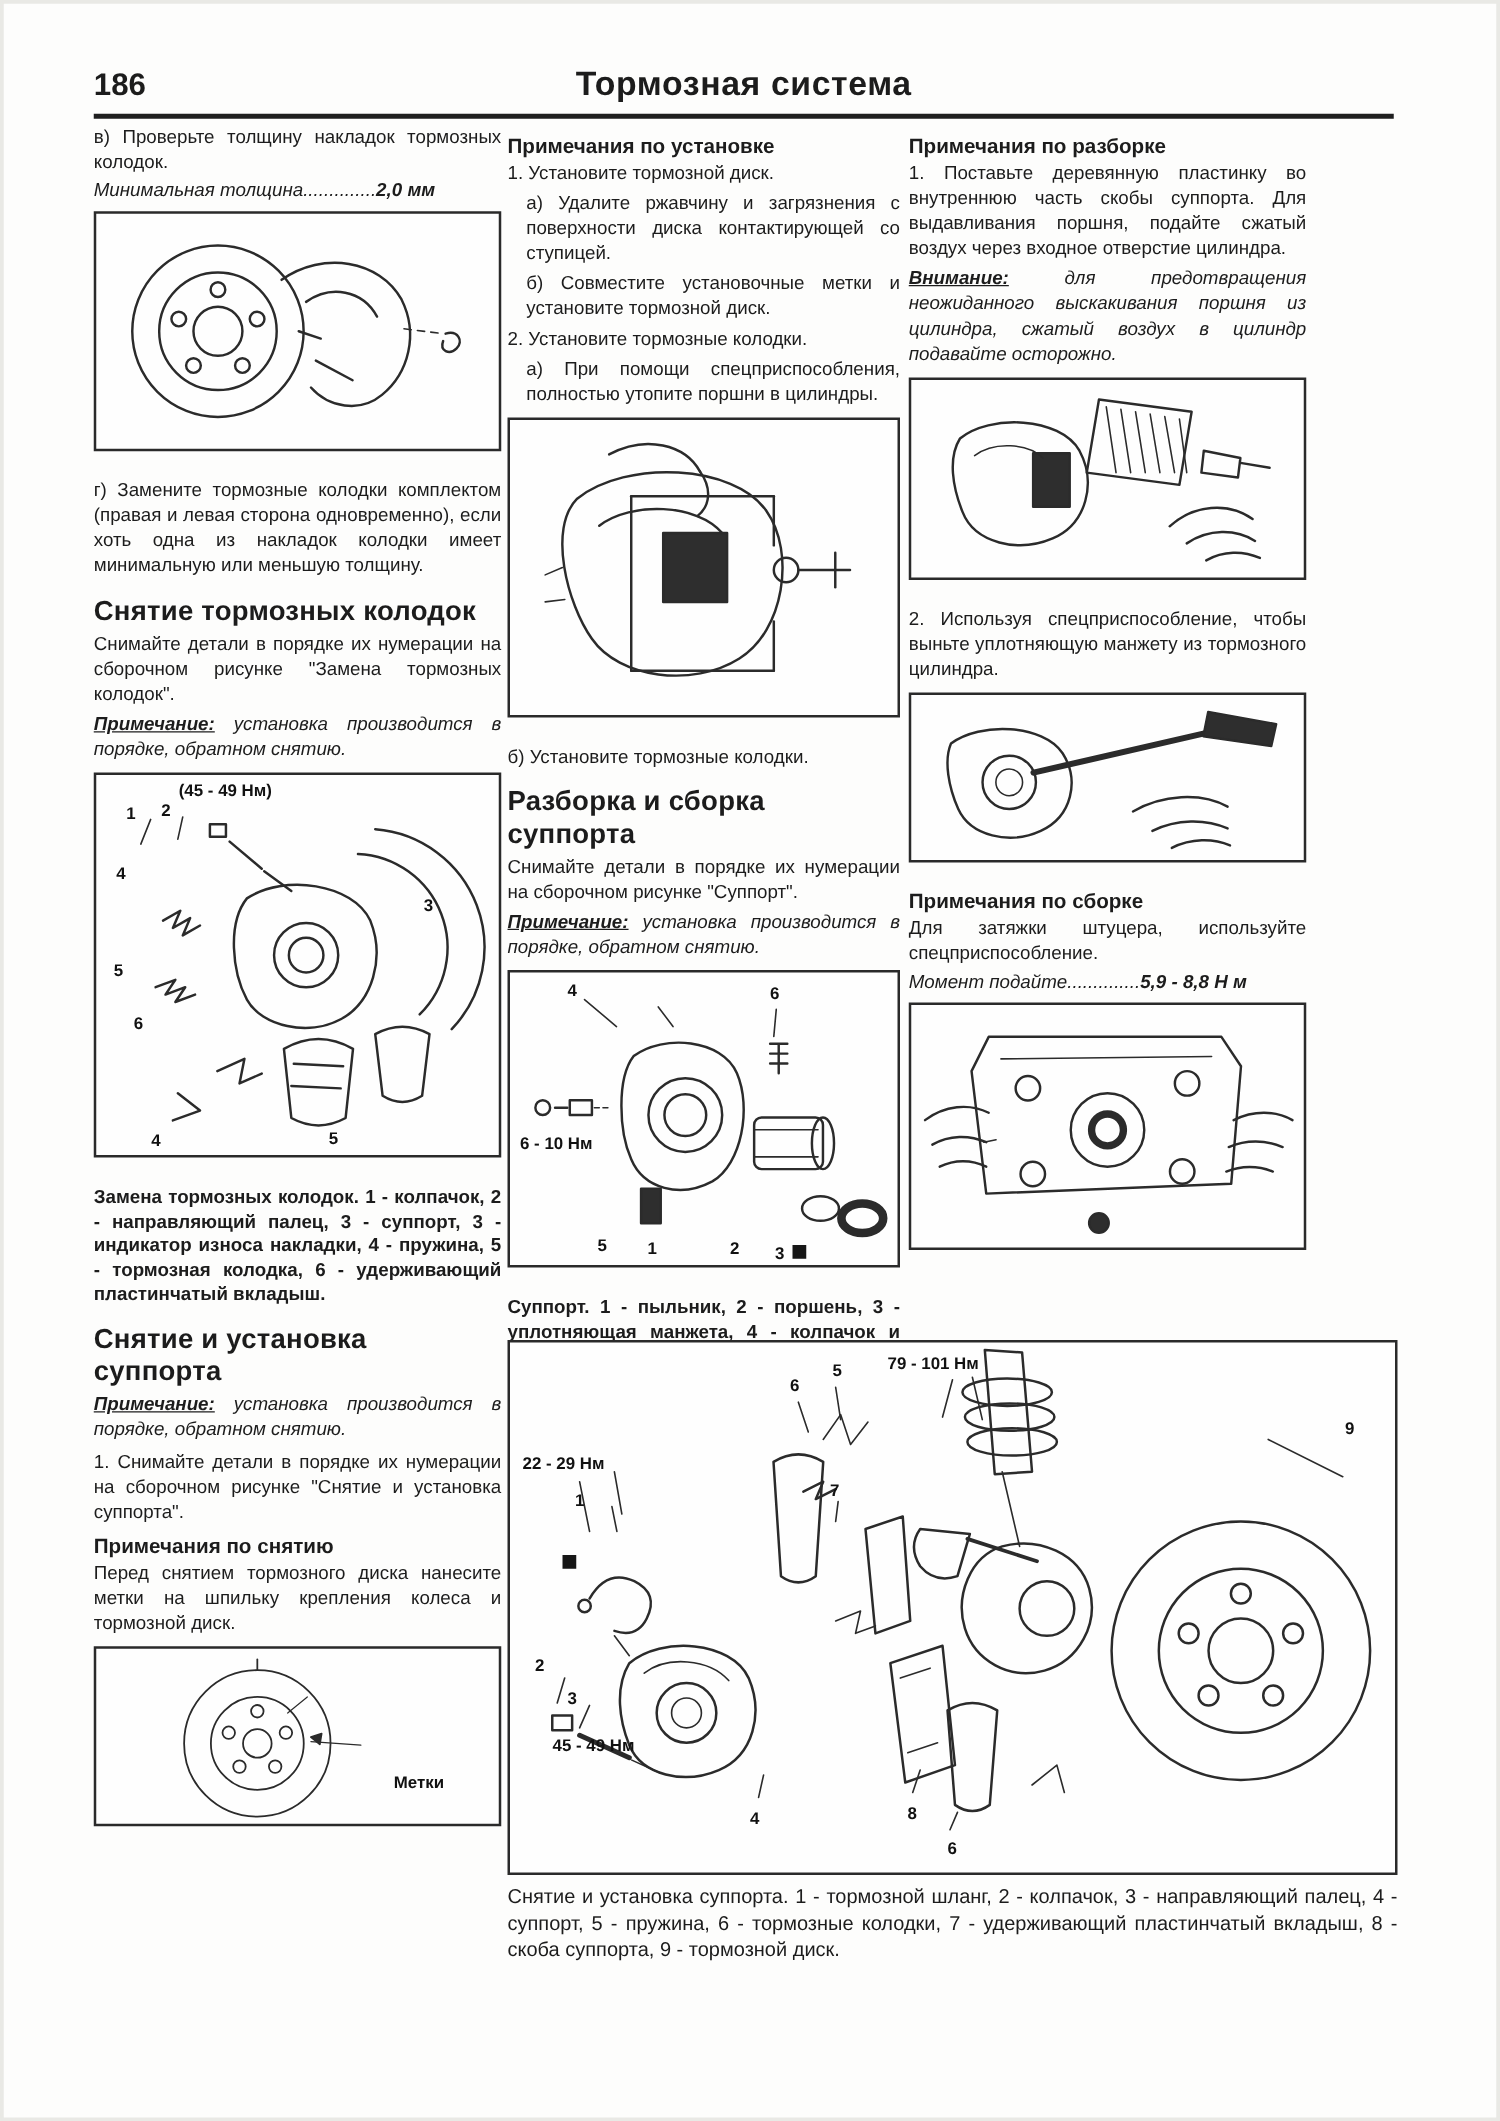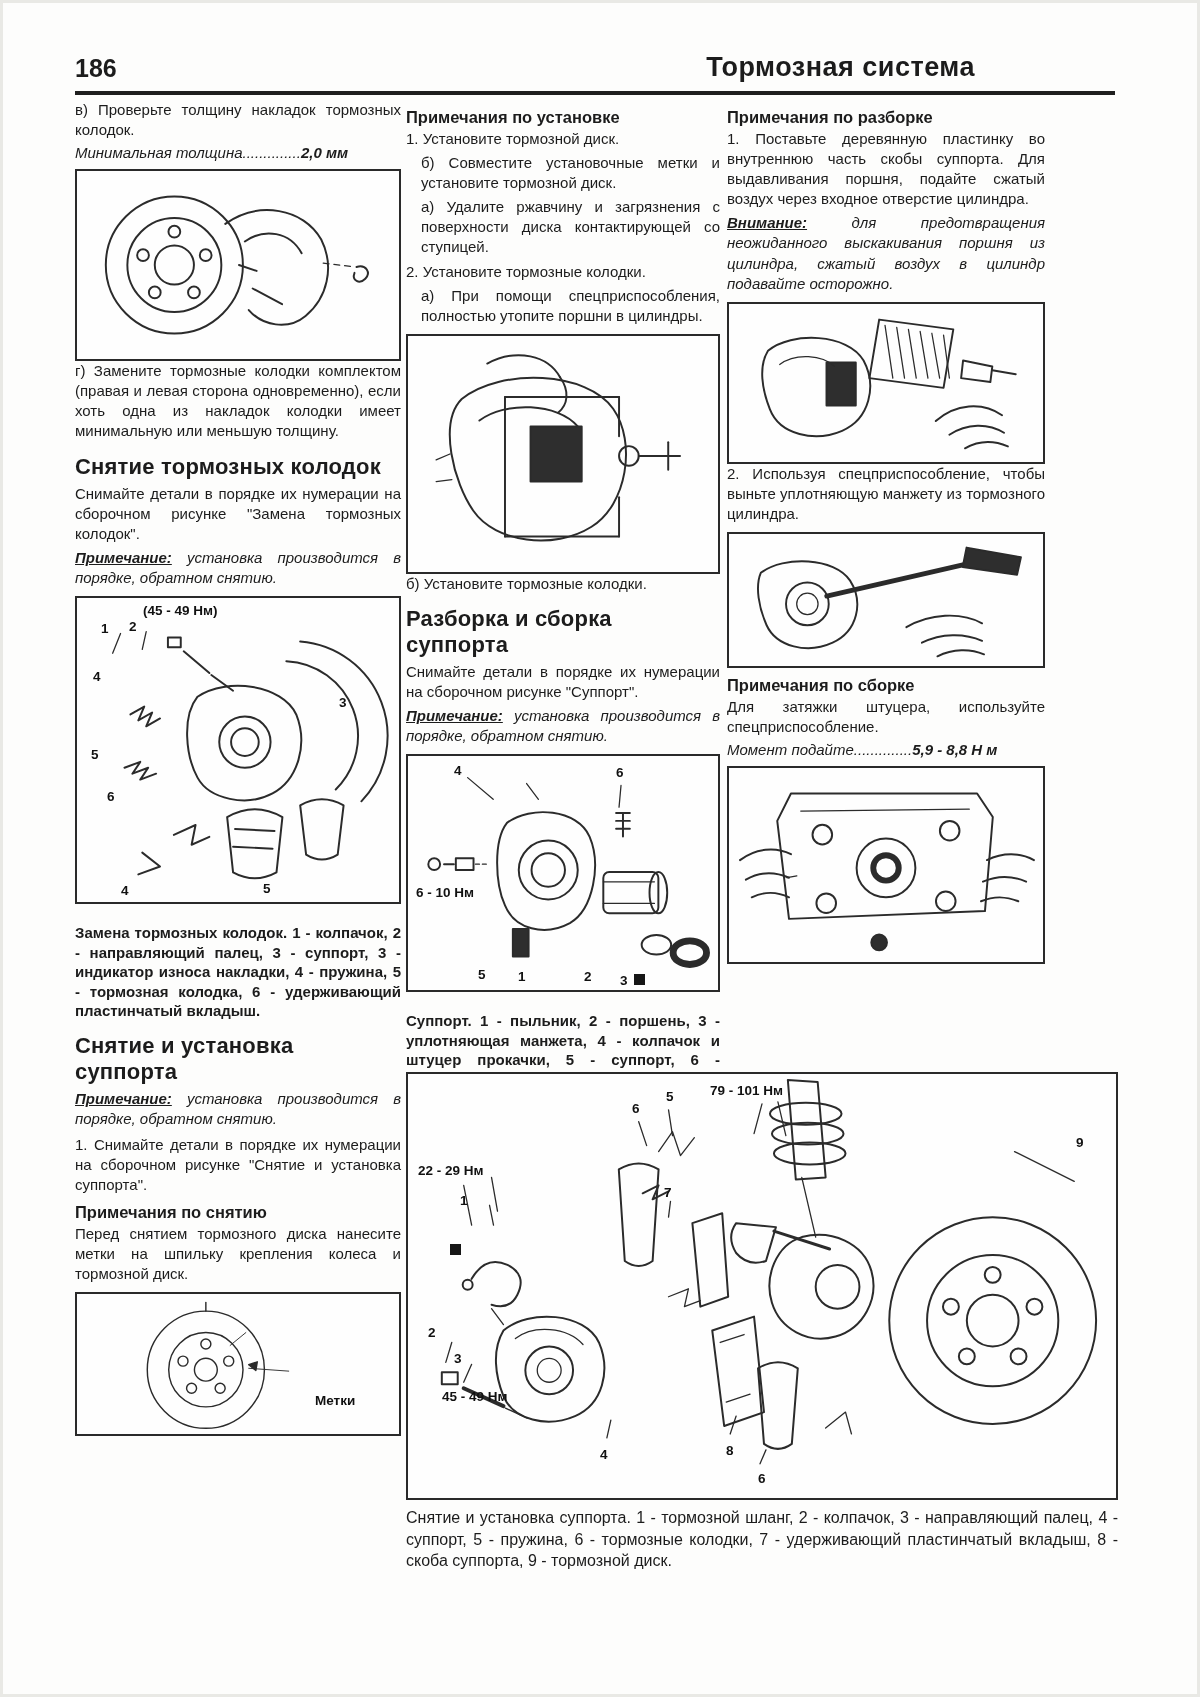--- a/index.html
+++ b/index.html
@@ -14,38 +14,38 @@
     position:absolute; inset:0; background:#fdfdfc;
     box-shadow: inset 0 0 0 3px #e9e9e5;
   }
   
   .header {
     position:absolute; left:75px; top:52px; width:1040px;
     border-bottom:4px solid #1f1f1f; padding-bottom:8px;
     display:flex; align-items:flex-end;
   }
   .pagenum { font-size:25px; font-weight:bold; width:140px; }
-  .ptitle { flex:1; text-align:right; font-size:27px; font-weight:bold; letter-spacing:0.5px; }
+  .ptitle { flex:1; text-align:center; font-size:27px; font-weight:bold; letter-spacing:0.5px; }
   
   .col { position:absolute; top:100px; }
   .col-left   { left:75px;  width:326px; }
   .col-mid    { left:406px; width:314px; }
   .col-right  { left:727px; width:318px; }
   p.t  { font-size:15px; line-height:1.34; text-align:justify; margin-bottom:4px; }
   .ind { padding-left:15px; }
   .h-big { font-size:22px; font-weight:bold; margin:12px 0 4px 0; letter-spacing:0.2px; }
   .h-sub { font-size:16.5px; font-weight:bold; margin:8px 0 2px 0; }
   .note { font-size:15px; font-style:italic; line-height:1.34; text-align:justify; margin:4px 0 6px 0; }
   .note .nl { text-decoration:underline; font-weight:bold; }
   .spec { font-size:15px; font-style:italic; margin:2px 0 6px 0; white-space:nowrap; }
   .spec .sv { font-weight:bold;margin-top:16px; }
   .cap { font-size:15px; font-weight:bold; line-height:1.3; text-align:justify; margin:19px 0 8px 0; }
   .figure {
     position:relative; border:2px solid #2a2a2a; background:#fefefe;
-    margin:8px 0 0 0; overflow:hidden;
+    margin:8px 0 22px 0; overflow:hidden;
   }
   .figure svg { position:absolute; inset:0; width:100%; height:100%; }
   .flabel {
     position:absolute; font-size:13.5px; font-weight:bold; color:#111;
     white-space:nowrap; line-height:1;
   }
   .sq { display:inline-block; width:11px; height:11px; background:#161616; vertical-align:middle; }
   
   .bottomfig-wrap { position:absolute; left:406px; top:1072px; width:712px; }
   .bottomfig { position:relative; border:2px solid #2a2a2a; height:428px; background:#fefefe; overflow:hidden; }
@@ -156,22 +156,22 @@
         </g>
       </svg>
       <div class="flabel" style="left:238px;top:100px">Метки</div>
     </div>
   </div>
 
   <div class="col col-mid">
 
     <div class="h-sub">Примечания по установке</div>
     <p class="t">1. Установите тормозной диск.</p>
+    <p class="t ind">а) Удалите ржавчину и загрязнения с поверхности диска контактирующей со ступицей.</p>
     <p class="t ind">б) Совместите установочные метки и установите тормозной диск.</p>
-    <p class="t ind">а) Удалите ржавчину и загрязнения с поверхности диска контактирующей со ступицей.</p>
     <p class="t">2. Установите тормозные колодки.</p>
     <p class="t ind">а) При помощи спецприспособления, полностью утопите поршни в цилиндры.</p>
 
     <div class="figure" style="height:240px">
       <svg viewBox="0 0 310 240">
         <g class="stroke">
           <path d="M78,28 c30,-16 62,-8 74,14"></path>
           <path d="M152,42 c10,14 8,28 -2,36"></path>
           <path d="M52,64 C92,32 180,36 206,74 C230,108 220,172 184,194 C146,218 86,210 64,178 C44,150 28,88 52,64 Z"></path>
           <path d="M70,86 C96,66 150,68 170,92"></path>

